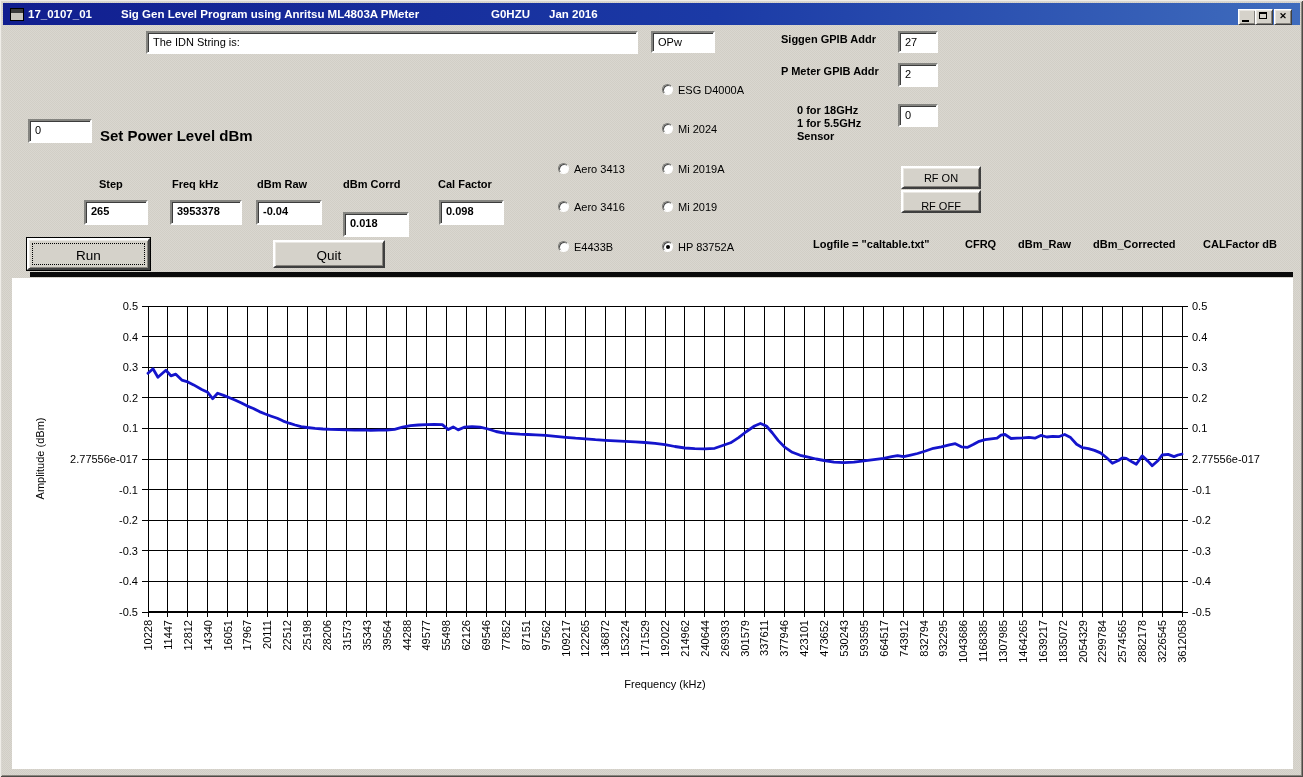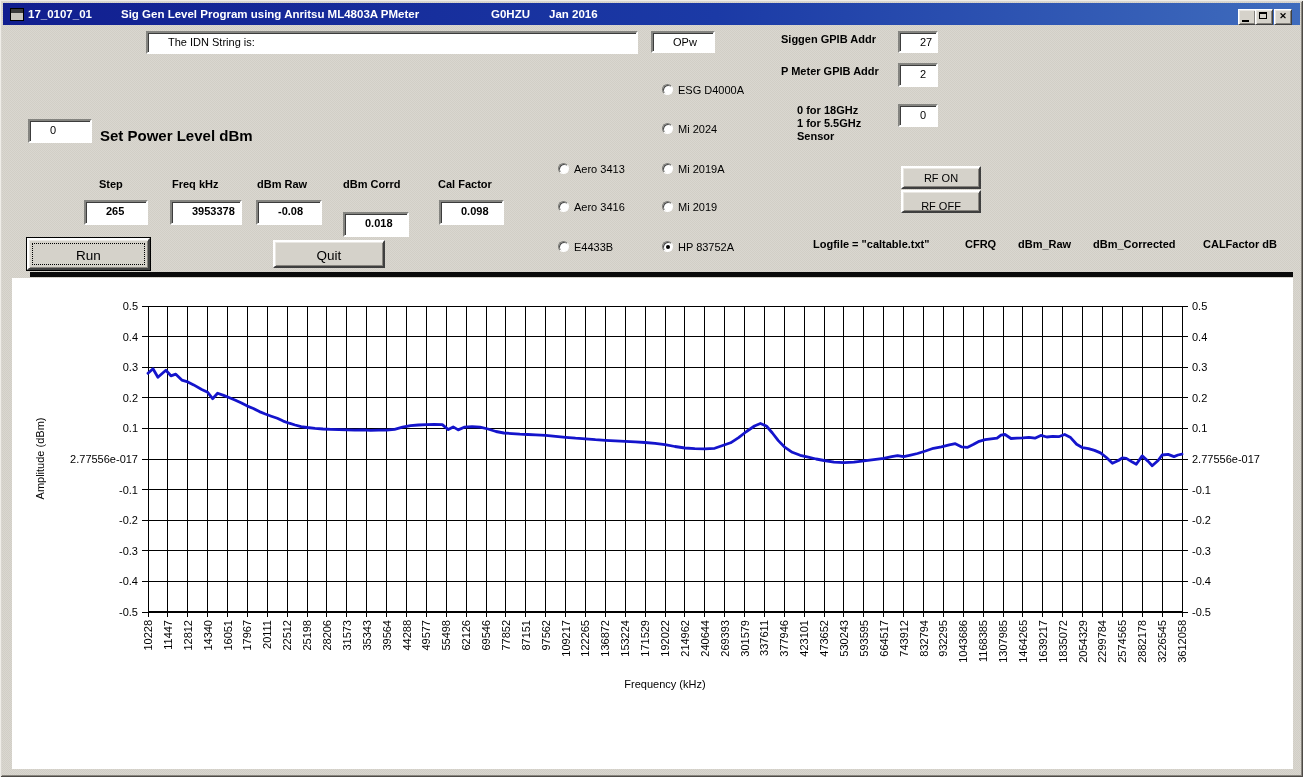--- a/index.html
+++ b/index.html
@@ -29,21 +29,21 @@
     box-shadow:inset 1px 1px 0 #e9e7e2, inset -1px -1px 0 #87847e;
     font:bold 9px "Liberation Sans",sans-serif;text-align:center;line-height:12px;}
   .glyph-min{position:absolute;left:3px;bottom:2px;width:7px;height:2px;background:#000;}
   .glyph-max{position:absolute;left:3px;top:2px;width:8px;height:7px;border:1px solid #000;border-top-width:2px;box-sizing:border-box;}
   
   .lbl{position:absolute;font:bold 11px "Liberation Sans",sans-serif;white-space:nowrap;}
   .rlbl{font:11px "Liberation Sans",sans-serif;white-space:nowrap;}
   .tb{position:absolute;background:#fff;box-sizing:border-box;
     border:2px solid;border-color:#848480 #fff #fff #848480;
     box-shadow:inset 1px 1px 0 #3c3c3c;
-    font:11px "Liberation Sans",sans-serif;padding:3px 2px 0 20px;
+    font:11px "Liberation Sans",sans-serif;padding:3px 2px 0 5px;
     white-space:nowrap;overflow:hidden;}
   .btn{position:absolute;background:#d5d2ca;box-sizing:border-box;
     border:2px solid;border-color:#fff #3f3f3f #3f3f3f #fff;
     box-shadow:inset 1px 1px 0 #e9e7e2, inset -1px -1px 0 #87847e;
     text-align:center;font:13.5px "Liberation Sans",sans-serif;}
   .btn-sm{font:11px "Liberation Sans",sans-serif;}
   .btn-default{box-shadow:0 0 0 1px #000, inset 1px 1px 0 #e9e7e2, inset -1px -1px 0 #87847e;}
   .btn-default::after{content:"";position:absolute;left:3px;right:3px;top:3px;bottom:3px;border:1px dotted #000;}
   .btn .cap{position:absolute;left:0;right:0;}
   
@@ -99,21 +99,21 @@
   <div class="lbl" style="left:100px;top:127px;font-size:15px;">Set Power Level dBm</div>
 
   <div class="lbl" style="left:99px;top:178px;">Step</div>
   <div class="lbl" style="left:172px;top:178px;">Freq kHz</div>
   <div class="lbl" style="left:257px;top:178px;">dBm Raw</div>
   <div class="lbl" style="left:343px;top:178px;">dBm Corrd</div>
   <div class="lbl" style="left:438px;top:178px;">Cal Factor</div>
 
   <div class="tb" style="left:84px;top:200px;width:64px;height:25px;font-weight:bold;">265</div>
   <div class="tb" style="left:170px;top:200px;width:72px;height:25px;font-weight:bold;">3953378</div>
-  <div class="tb" style="left:256px;top:200px;width:66px;height:25px;font-weight:bold;">-0.08</div>
+  <div class="tb" style="left:256px;top:200px;width:66px;height:25px;font-weight:bold;">-0.04</div>
   <div class="tb" style="left:343px;top:200px;width:66px;height:25px;font-weight:bold;margin-top:12px;">0.018</div>
   <div class="tb" style="left:439px;top:200px;width:65px;height:25px;font-weight:bold;">0.098</div>
 
   <div class="btn btn-default" style="left:27px;top:238px;width:123px;height:32px;">
     <span class="cap" style="top:8px;">Run</span>
   </div>
   <div class="btn" style="left:273px;top:240px;width:112px;height:28px;">
     <span class="cap" style="top:6px;">Quit</span>
   </div>
 

